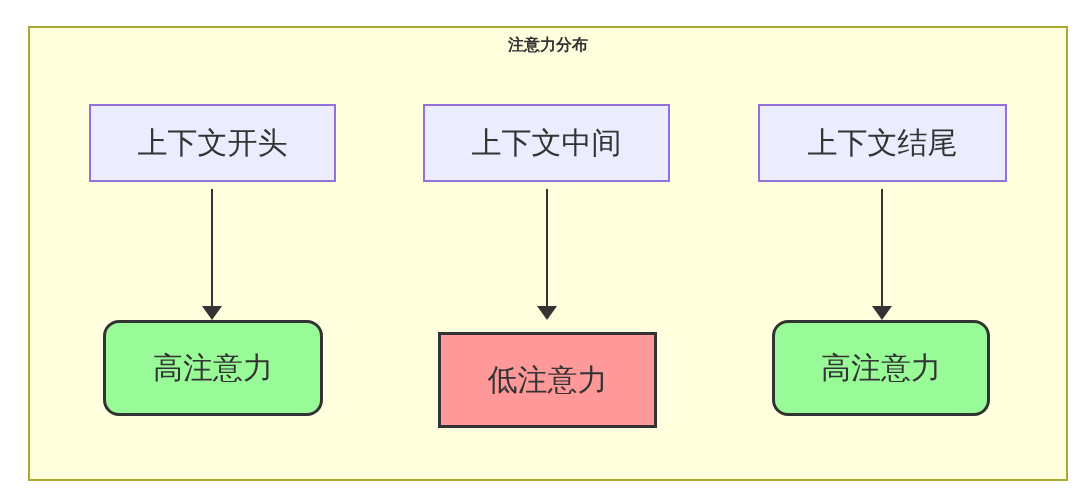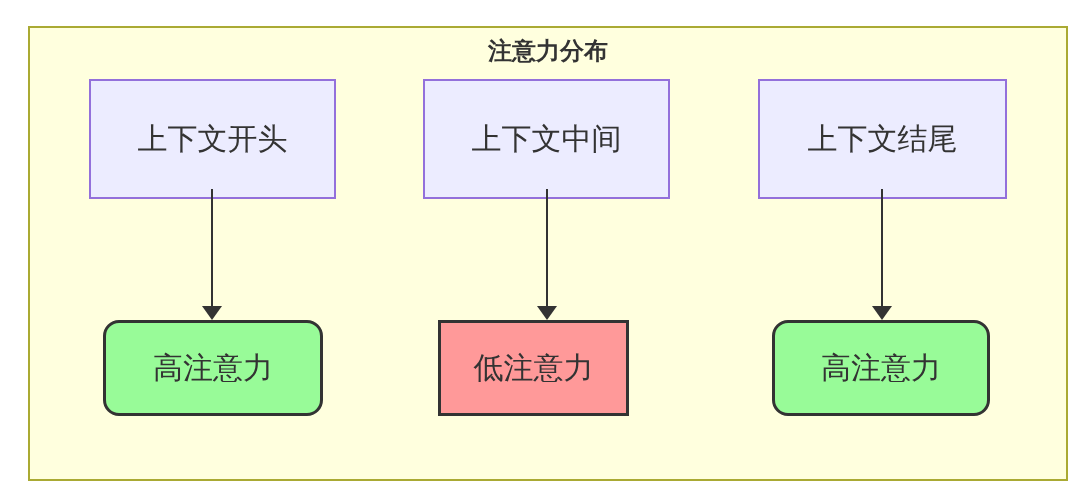--- a/index.html
+++ b/index.html
@@ -24,54 +24,54 @@
     background: #ffffde;
     border: 2px solid #aaaa33;
     box-sizing: border-box;
   }
   .cluster-title {
     position: absolute;
     left: 0;
     top: 7px;
     width: 100%;
     text-align: center;
-    font-size: 24px;
+    font-size: 16px;
     font-weight: 700;
     color: #333333;
   }
   .node {
     position: absolute;
     box-sizing: border-box;
     display: flex;
     align-items: center;
     justify-content: center;
     font-size: 30px;
     color: #333333;
     white-space: nowrap;
   }
   .ctx {
-    top: 79px;
-    height: 120px;
+    top: 104px;
+    height: 78px;
     background: #ECECFF;
     border: 2px solid #9370DB;
   }
   .res {
     top: 320px;
     height: 96px;
     border: 3px solid #333333;
   }
   .res.high { background: #98FB98; border-radius: 16px; }
   .res.low  { background: #FF9999; }
 
   .ctx.col-a { left: 89px;  width: 247px; }
   .ctx.col-b { left: 423px; width: 247px; }
   .ctx.col-c { left: 758px; width: 249px; text-align: right; }
 
   .res.col-a { left: 103px; width: 220px; }
-  .res.col-b { left: 438px; width: 191px; }
+  .res.col-b { left: 438px; width: 219px; margin-top: 12px; }
   .res.col-c { left: 772px; width: 218px; }
 
   .arrow {
     position: absolute;
     top: 189px;
     width: 20px;
     height: 131px;
   }
   .arrow.col-a { left: 202px; }
   .arrow.col-b { left: 537px; }

